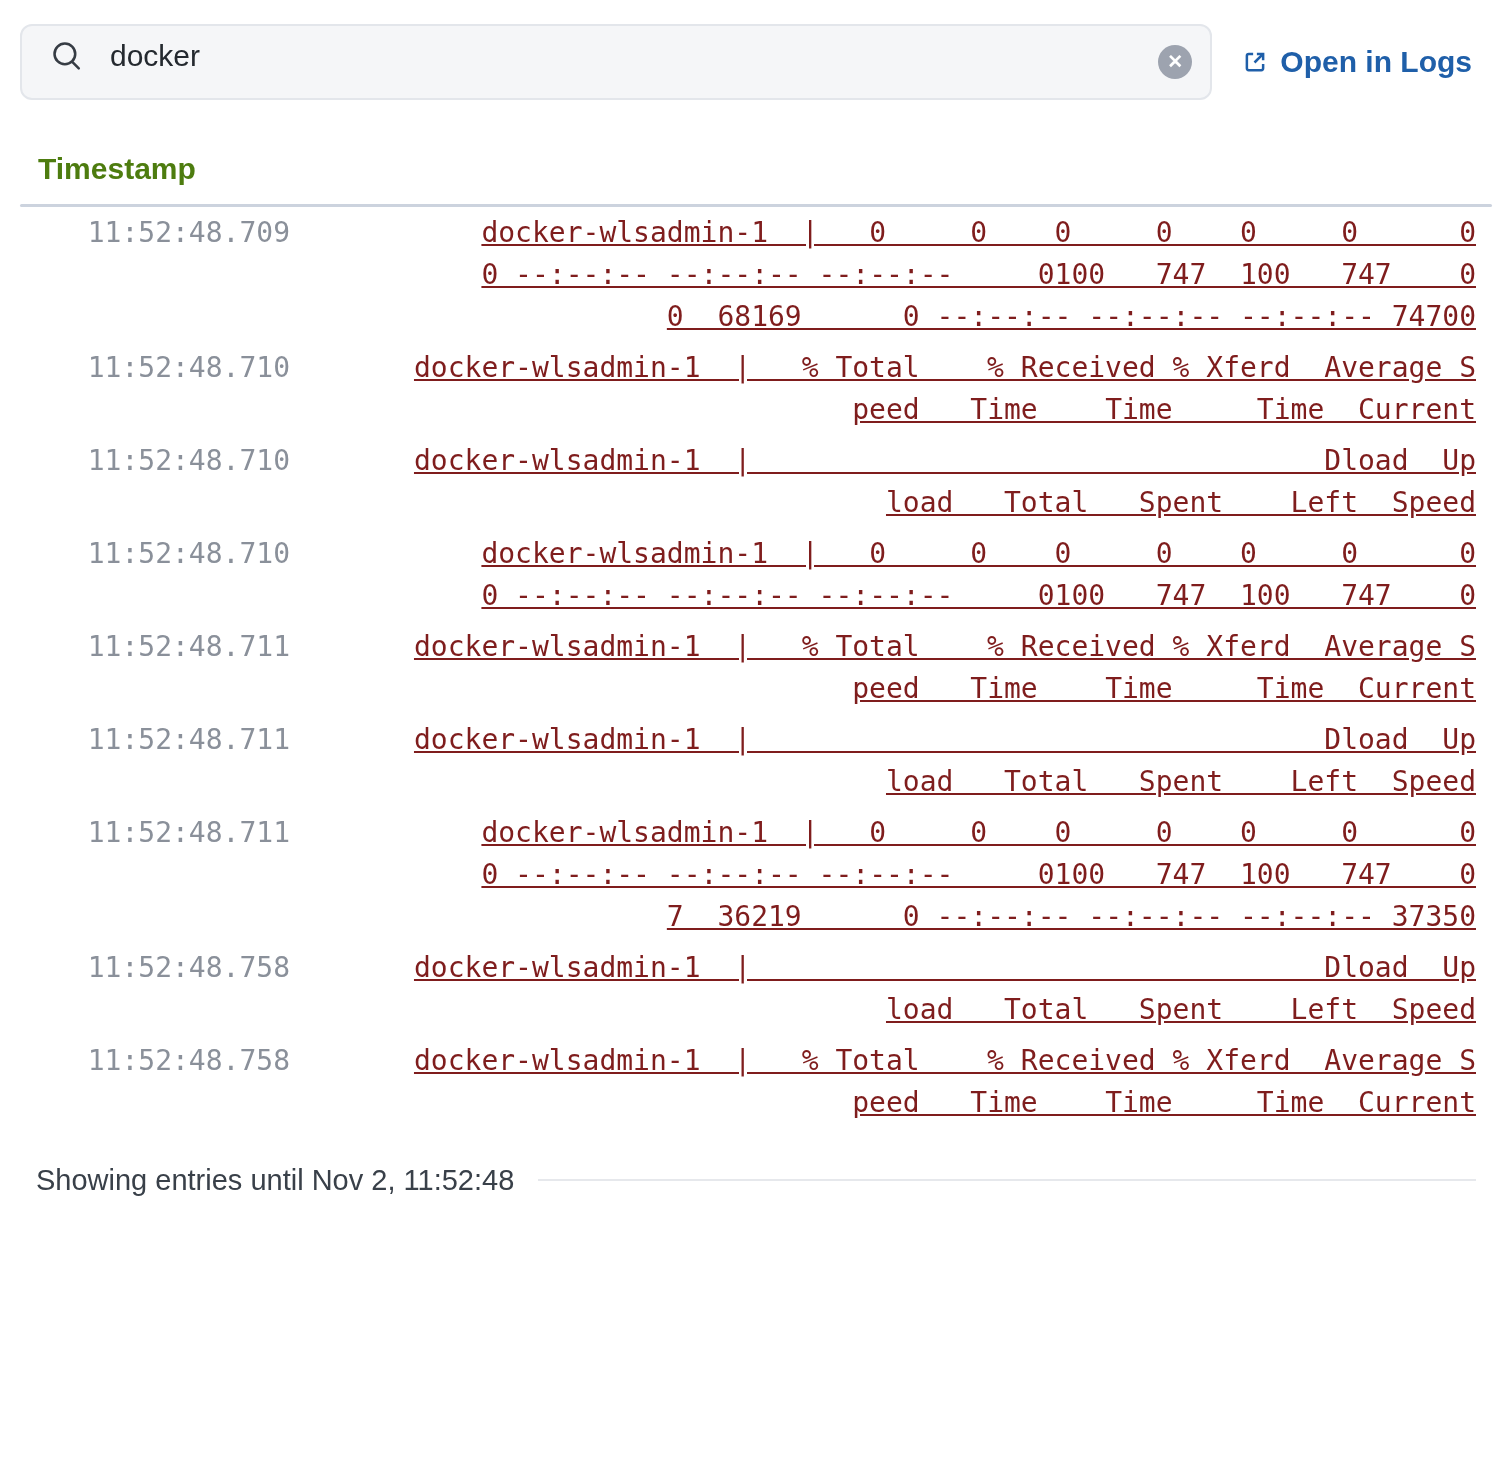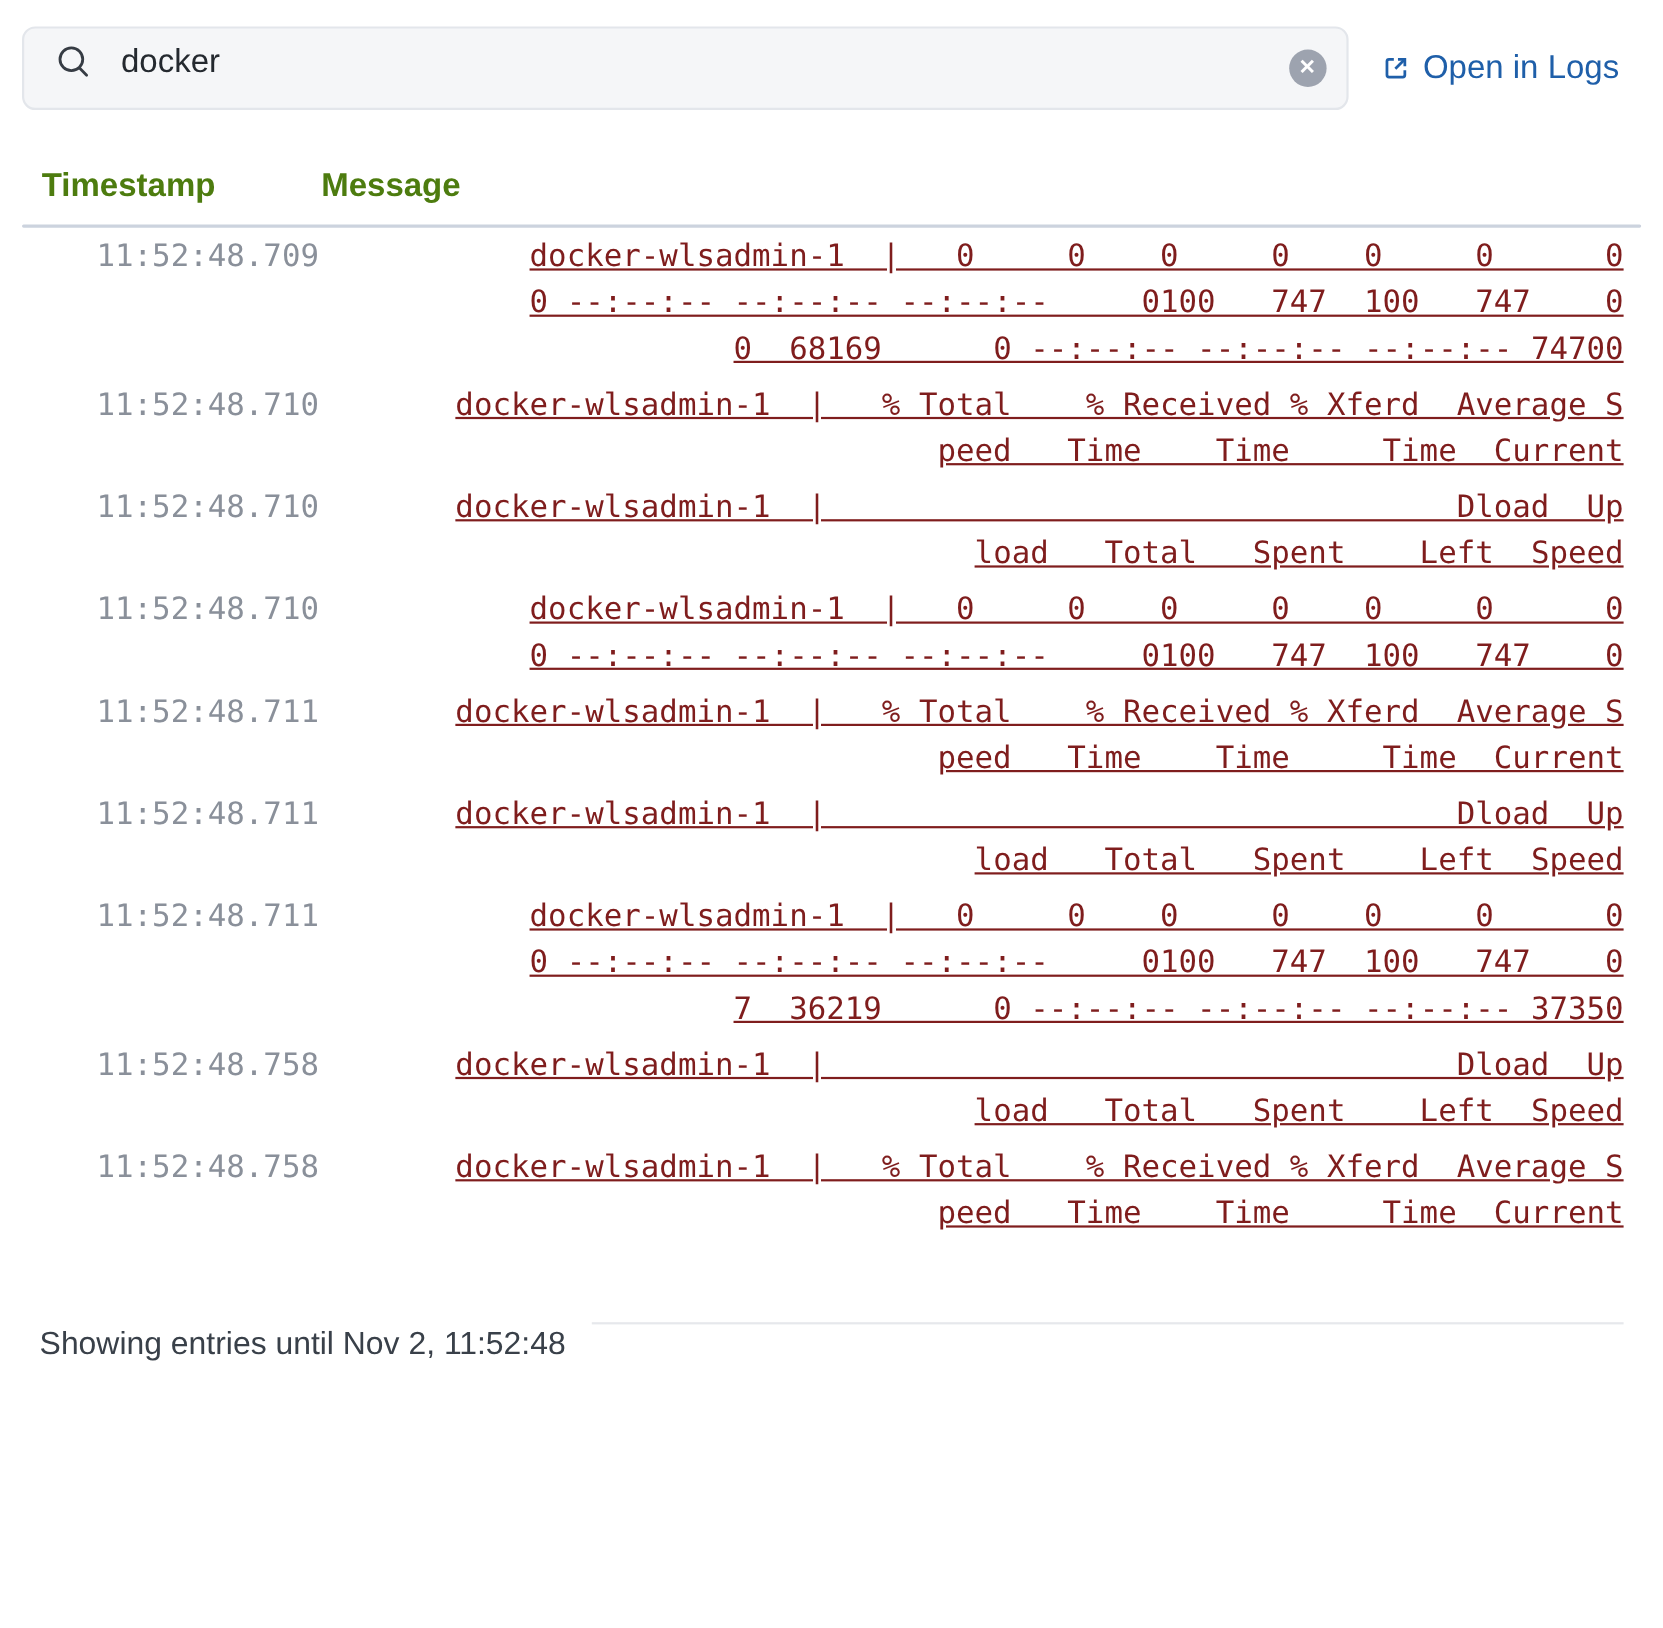--- a/index.html
+++ b/index.html
@@ -20,40 +20,40 @@
   }
   .clear-btn {
     position: absolute; right: 18px; top: 50%; transform: translateY(-50%);
     width: 34px; height: 34px; border-radius: 50%; border: none;
     background: #9da3af; color: #ffffff; cursor: pointer;
     display: flex; align-items: center; justify-content: center;
     font-size: 19px; font-weight: bold; line-height: 1; padding-bottom: 2px;
   }
   .open-logs {
     margin-left: 28px; display: flex; align-items: center; gap: 10px;
-    color: #1f5fa9; text-decoration: none; font-size: 30px; font-weight: 400;
+    color: #1f5fa9; text-decoration: none; font-size: 30px; font-weight: 700;
     white-space: nowrap; cursor: pointer;
   }
 
   
   .logtable { margin: 48px 36px 0 36px; }
   .thead { display: grid; grid-template-columns: 254px 1fr; }
   .thead .th { font-size: 30px; font-weight: 700; color: #4d7c0f; line-height: 42px; padding-left: 2px; }
   .divider { height: 3px; background: #ccd3de; border-radius: 2px;
              margin: 14px -16px 0 -16px; }
   .row { display: grid; grid-template-columns: 254px 1fr; padding: 5px 0 4px 0; text-align: right; }
   .ts, .ln {
     font-family: "DejaVu Sans Mono", monospace;
     font-size: 28px; line-height: 42px; white-space: pre;
   }
   .ts { color: #8a909a; padding-left: 1px; }
   .ln { color: #7f1d1d; text-decoration: underline; }
 
   
-  .footer { margin: 74px 36px 0 36px; display: flex; gap: 24px; }
+  .footer { margin: 32px 36px 0 36px; display: flex; align-items: center; gap: 24px; }
   .footer-text { font-size: 29px; color: #394049; line-height: 40px; white-space: nowrap; }
   .footer-rule { flex: 1; height: 2px; background: #e6e8ec; }
 
   svg { display: block; }
 </style>
 </head>
 <body>
 
 <div class="topbar">
   <div class="search-box">
@@ -74,21 +74,20 @@
         <path d="M18.3 5.7 L11.6 12.4"></path>
       </svg>
     </span>
     <span>Open in Logs</span>
   </a>
 </div>
 
 <div class="logtable">
   <div class="thead">
     <div class="th">Timestamp</div>
-    <div class="th">Message</div>
   </div>
   <div class="divider"></div>
 
   <div class="row">
     <div class="ts">11:52:48.709</div>
     <div class="msg">
       <div class="ln">docker-wlsadmin-1  |   0     0    0     0    0     0      0</div>
       <div class="ln">0 --:--:-- --:--:-- --:--:--     0100   747  100   747    0</div>
       <div class="ln">0  68169      0 --:--:-- --:--:-- --:--:-- 74700</div>
     </div>

